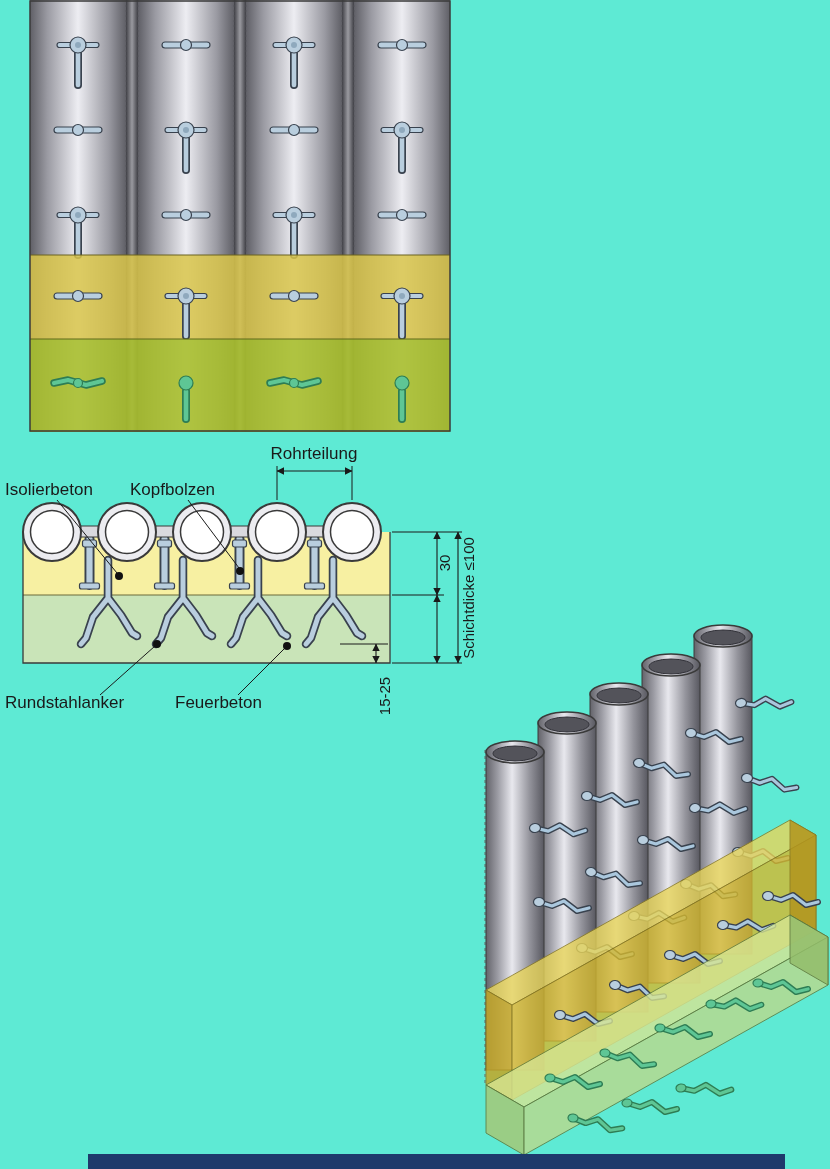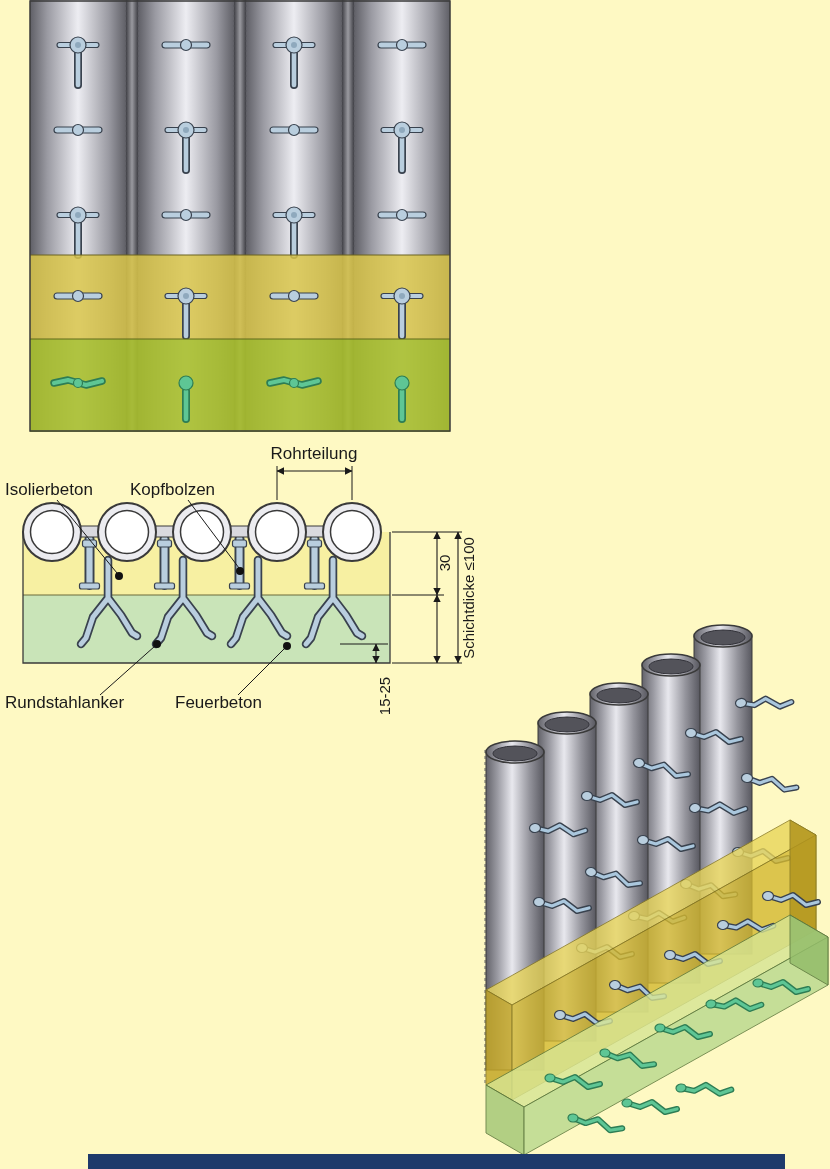--- a/index.html
+++ b/index.html
@@ -1,16 +1,16 @@
 <!DOCTYPE html>
 <html><head>
 <meta charset="utf-8">
 <style>
   html,body{margin:0;padding:0;background:#ffffff;}
-  .page{position:relative;width:830px;height:1169px;background:#fef9c3;overflow:hidden;
+  .page{position:relative;width:830px;height:1169px;background:#5eead4;overflow:hidden;
         font-family:"Liberation Sans",sans-serif;}
   .abs{position:absolute;}
   svg text{font-family:"Liberation Sans",sans-serif;fill:#1a1a1a;}
   .lbl{font-size:17px;}
   .dim-t{font-size:15px;}
   .ext{stroke:#1a1a1a;stroke-width:1;fill:none;}
   .dim{stroke:#1a1a1a;stroke-width:1.1;fill:none;}
   .leader{stroke:#1a1a1a;stroke-width:1;fill:none;}
   .outline{stroke:#3a3a3a;fill:none;}
   

